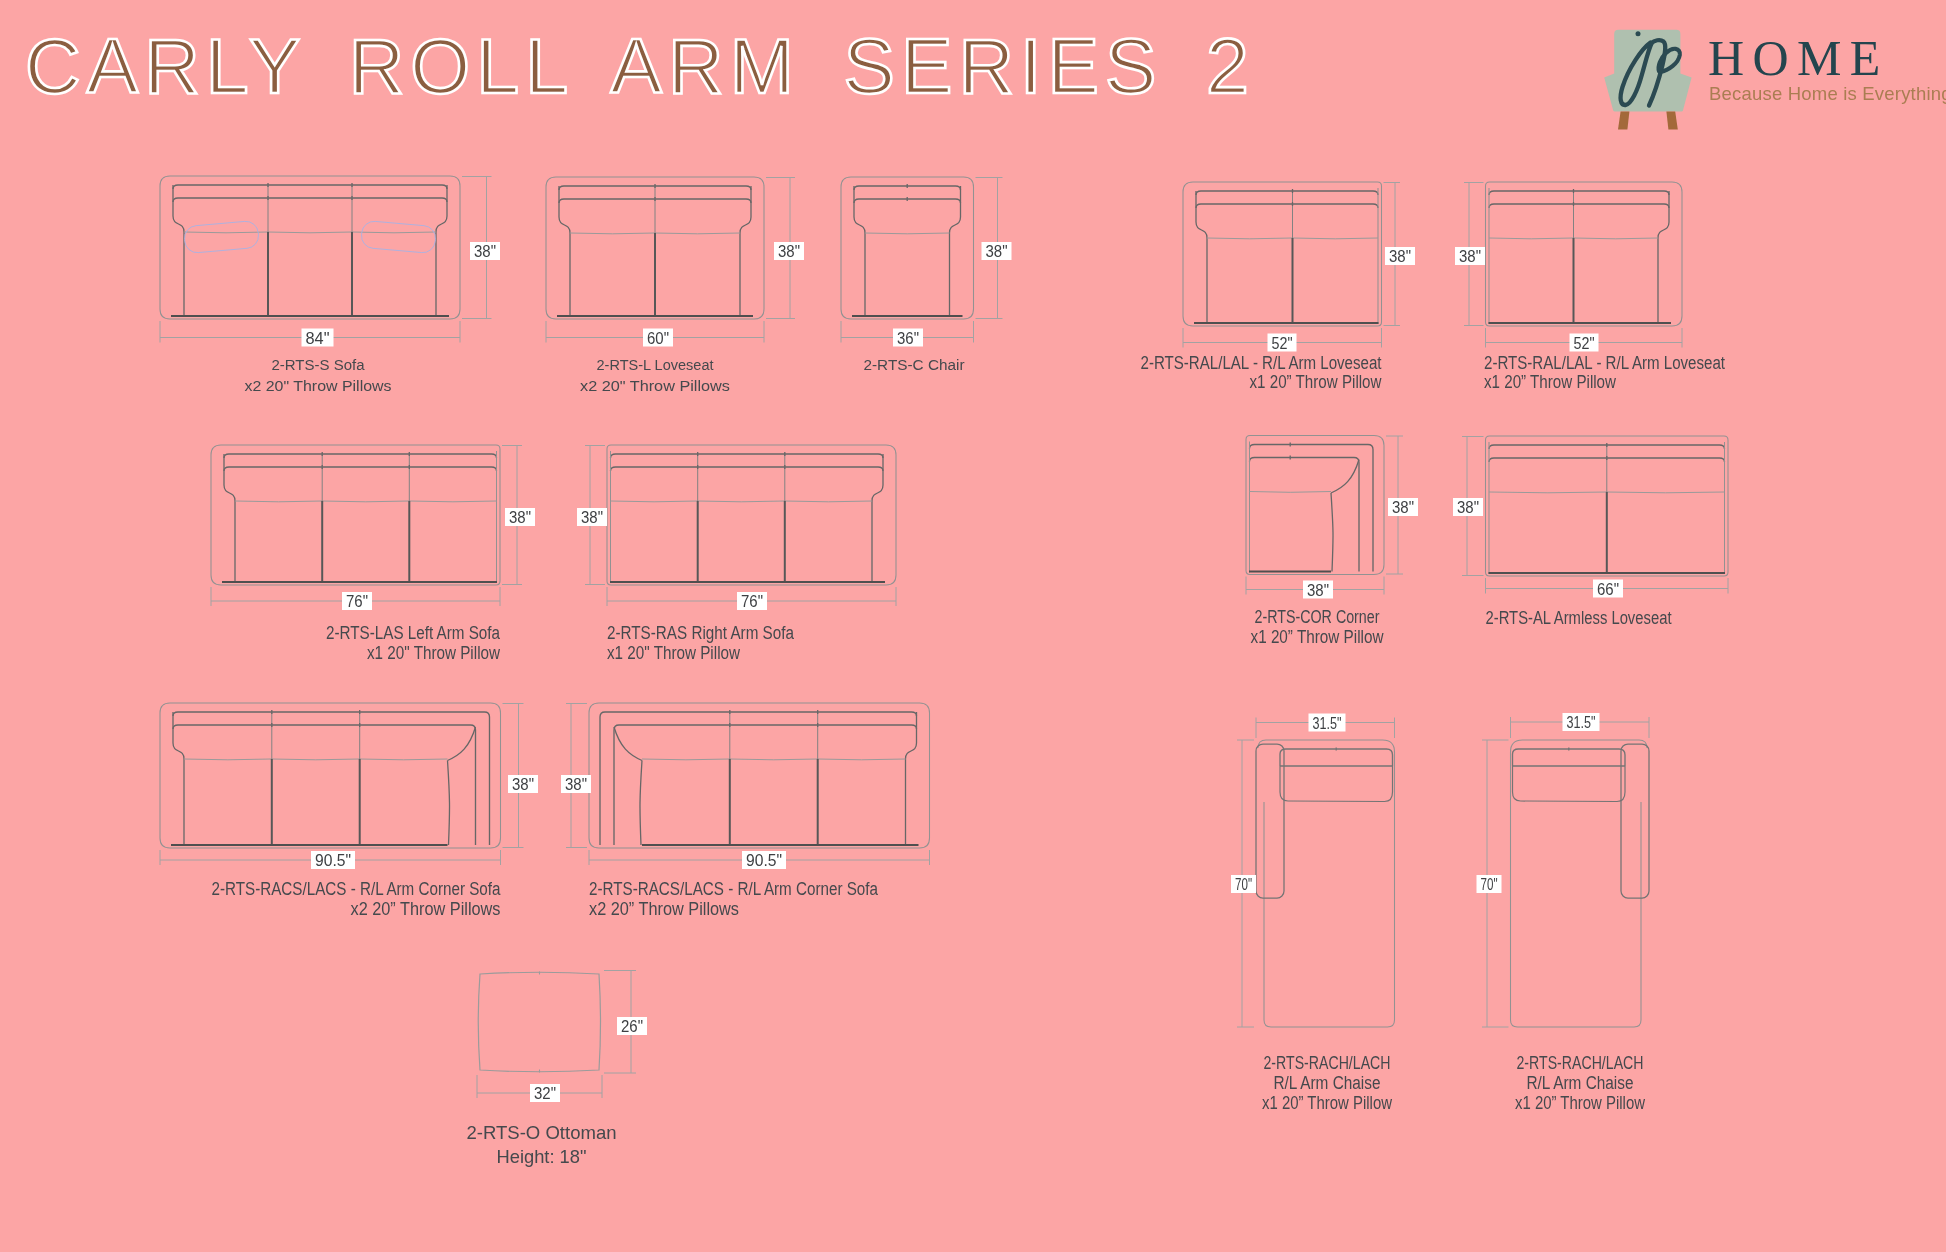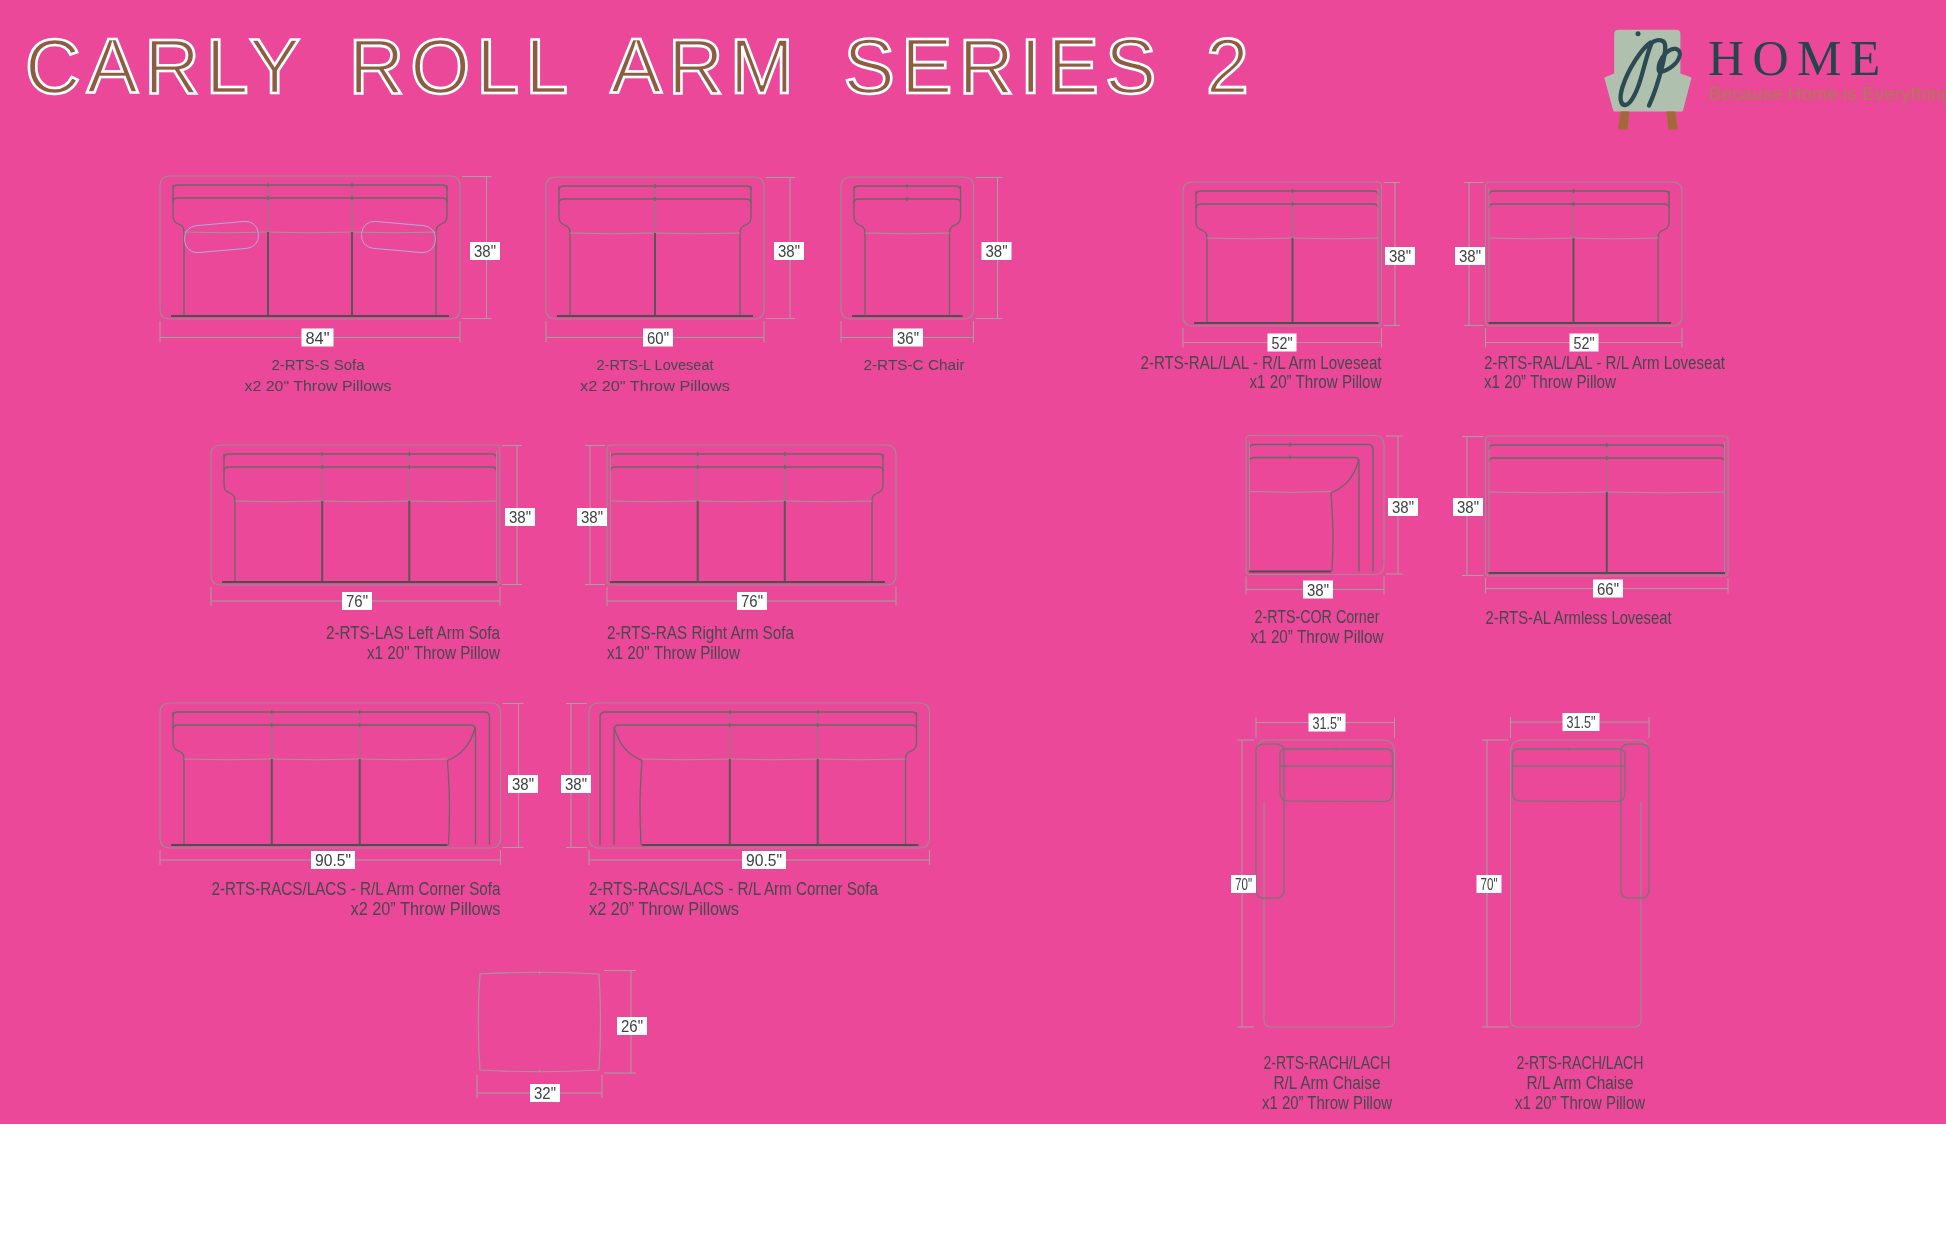--- a/index.html
+++ b/index.html
@@ -1,15 +1,15 @@
 <!DOCTYPE html>
 <html><head><meta charset="utf-8">
 <style>
 html,body{margin:0;padding:0;background:#ffffff;}
-#page{position:relative;width:1946px;height:1124px;background:#ec4899;overflow:hidden;}
+#page{position:relative;width:1946px;height:1252px;background:#fca5a5;overflow:hidden;}
 svg{position:absolute;left:0;top:0;}
 </style></head>
 <body>
 <div id="page">
 <svg width="1946" height="1252" viewBox="0 0 1946 1252">
 <text x="25.0" y="92.5" font-family="&quot;Liberation Sans&quot;, sans-serif" font-size="77" fill="#8b5e40" text-anchor="start" font-weight="400" letter-spacing="6.1" stroke="#ffffff" stroke-width="2.6" word-spacing="16">CARLY ROLL ARM SERIES 2</text>
 <path d="M 1614.2 73.4 L 1604.2 77.5 L 1613.2 110.5 Q 1613.6 111.6 1615 111.6 L 1681.4 111.6 Q 1682.6 111.6 1683 110.5 L 1691.6 77.5 L 1680.4 73.4 L 1680.4 34 Q 1680.4 29.8 1676.2 29.8 L 1618.4 29.8 Q 1614.2 29.8 1614.2 34 Z" fill="#afc0af"></path>
 <path d="M 1620.6 111.6 L 1629.4 111.6 L 1627.4 129.6 L 1618.0 129.6 Z" fill="#a3693a"></path>
 <path d="M 1666.4 111.6 L 1675.2 111.6 L 1677.8 129.6 L 1668.4 129.6 Z" fill="#a3693a"></path>
 <circle cx="1638" cy="33.8" r="2.5" fill="#2b4a52"></circle>

